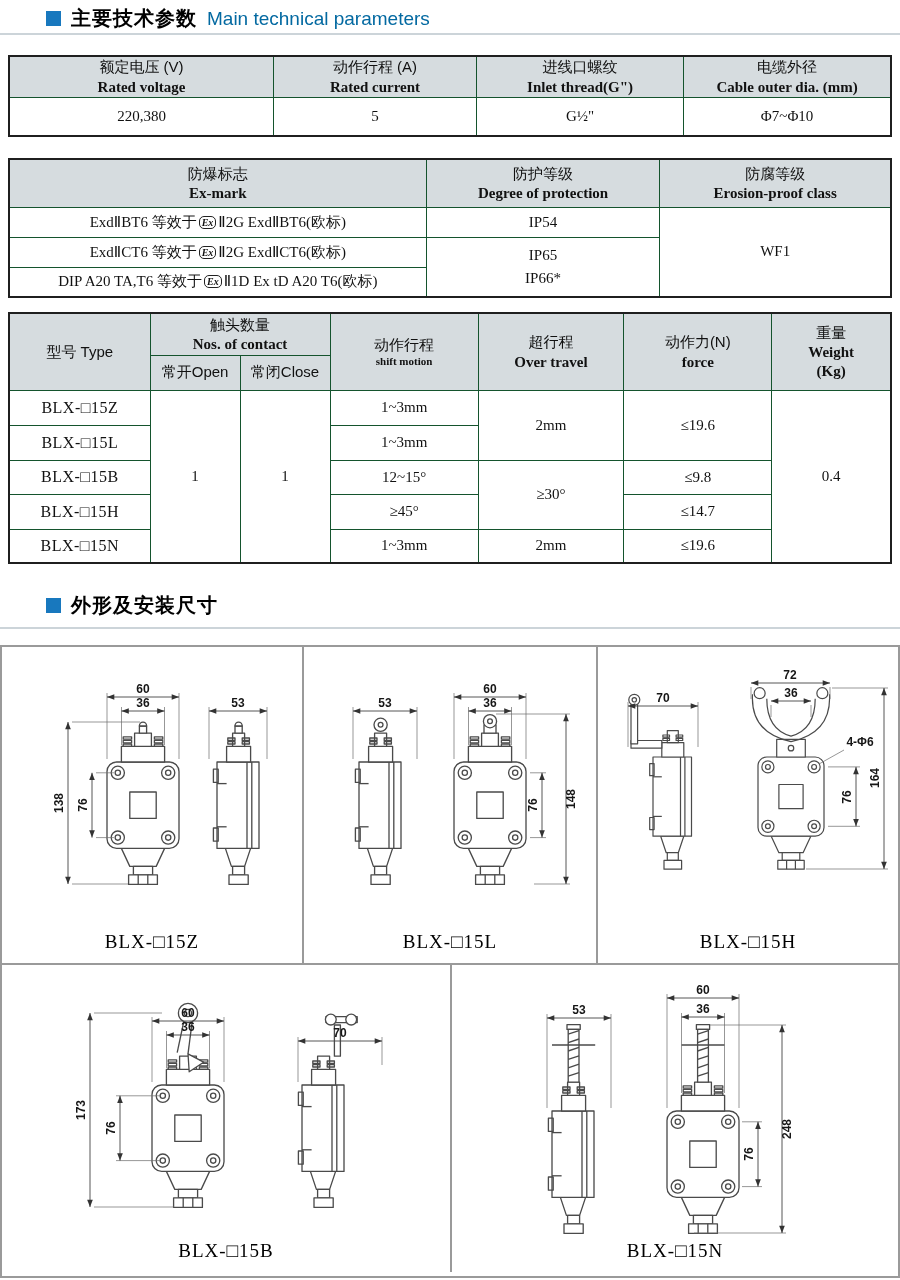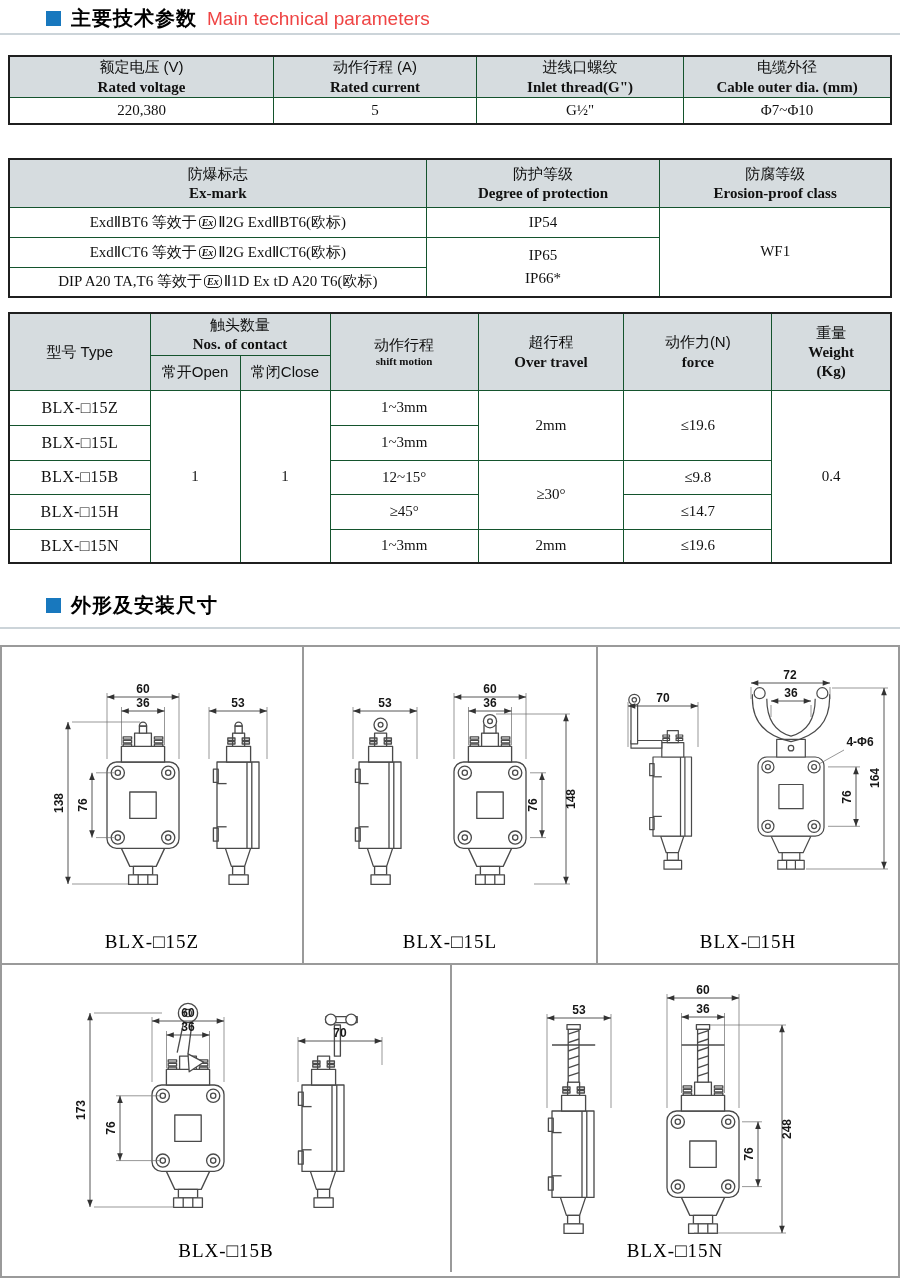--- a/index.html
+++ b/index.html
@@ -2,21 +2,21 @@
 <html><head>
 <meta charset="utf-8">
 <style>
   html,body{margin:0;padding:0;background:#fff;}
   #page{position:relative;width:900px;height:1280px;background:#fff;overflow:hidden;
         font-family:"Liberation Sans",sans-serif;color:#111;}
   
   .sec{position:absolute;left:4px;display:flex;align-items:center;gap:10px;margin-left:42px;}
   .sqr{width:15px;height:15px;background:#1878be;flex:0 0 auto;}
   .t-zh{font-size:20px;font-weight:bold;color:#000;letter-spacing:1px;}
-  .t-en{font-size:19px;color:#ef4444;}
+  .t-en{font-size:19px;color:#0369a1;}
   .rule{position:absolute;left:0;width:900px;height:2px;background:#ccd4d9;}
   
   table{border-collapse:collapse;table-layout:fixed;}
   .ptable{position:absolute;left:8px;width:884px;border:2px solid #1f1f1f;}
   .ptable td,.ptable th{border:1px solid #14532d;text-align:center;vertical-align:middle;padding:0;}
   .hd{background:#d6dcdf;}
   .zh{font-size:15px;font-weight:normal;display:block;line-height:1.35;}
   .en{font-size:15px;font-family:"Liberation Serif",serif;display:block;line-height:1.25;}
   .val{font-size:15px;font-family:"Liberation Serif",serif;}
   .typ{font-size:16px;font-family:"Liberation Serif",serif;letter-spacing:.5px;}
@@ -136,21 +136,21 @@
           </th>
       <th>
             <span class="zh">进线口螺纹</span>
             <span class="en">Inlet thread(G")</span>
           </th>
       <th>
             <span class="zh">电缆外径</span>
             <span class="en">Cable outer dia. (mm)</span>
           </th>
     </tr>
-    <tr style="height:27px;">
+    <tr style="height:39px;">
       <td class="val">220,380</td>
       <td class="val">5</td>
       <td class="val">G½"</td>
       <td class="val">Φ7~Φ10</td>
     </tr>
   </tbody>
     </table>
 
   <table class="ptable" style="top:158px;">
     <colgroup>

